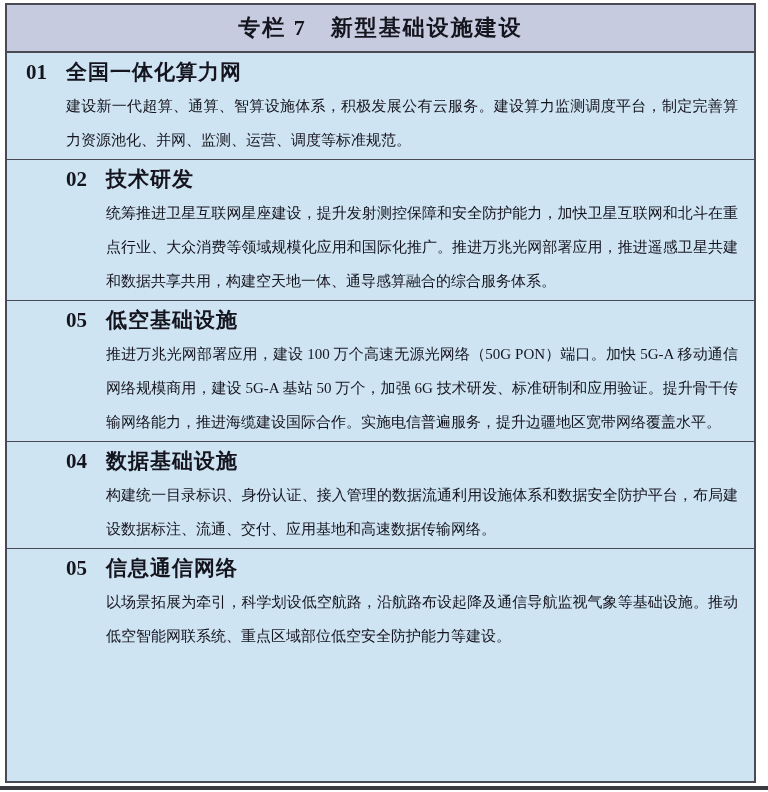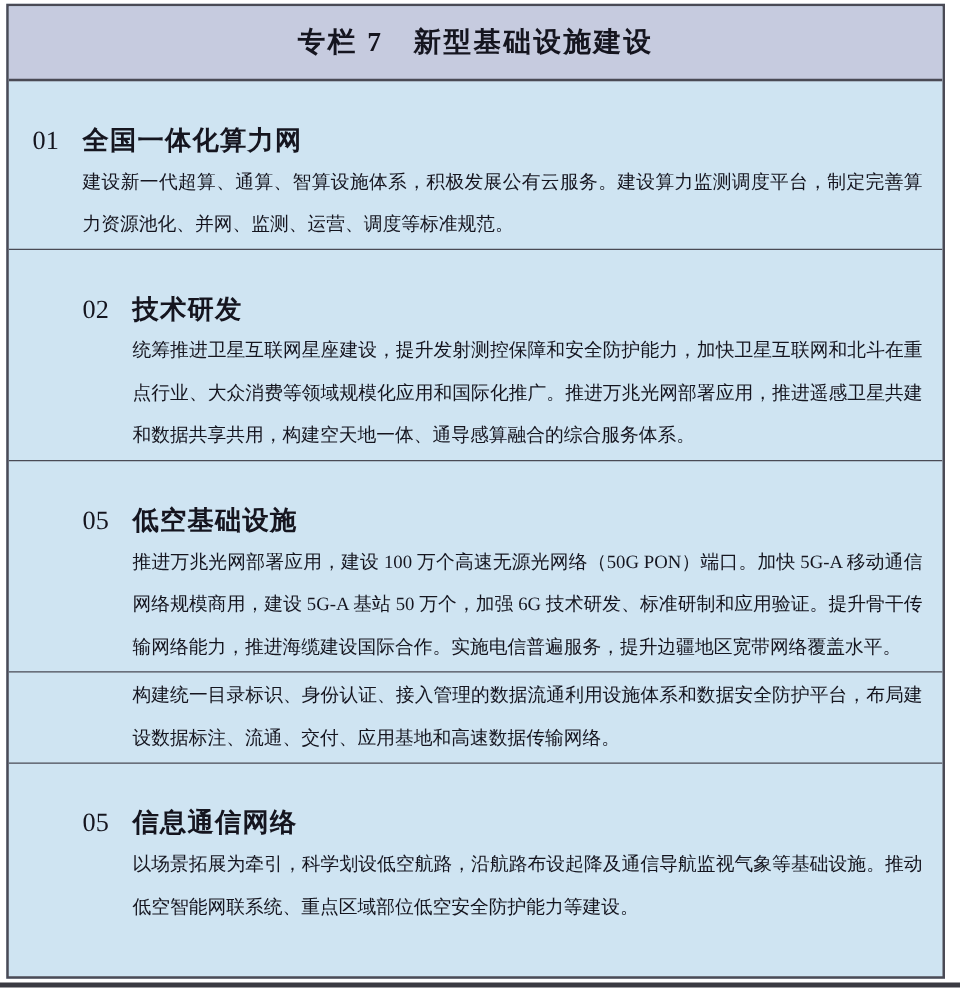--- a/index.html
+++ b/index.html
@@ -20,21 +20,21 @@
   }
   .panel{
     position:absolute;
     left:5px; top:3px;
     width:751px; height:780px;
     border:2px solid var(--border);
     background:var(--body-bg);
     overflow:hidden;
   }
   .panel-header{
-    height:60px;
+    height:48px;
     background:var(--header-bg);
     border-bottom:2px solid var(--border);
     display:flex;
     align-items:center;
     justify-content:center;
     text-align:center;
   }
   .panel-title{
     font-size:22px;
     font-weight:bold;
@@ -52,22 +52,21 @@
     display:flex;
     align-items:baseline;
     line-height:34px;
     font-weight:bold;
     font-size:21px;
   }
   .section-num{
     width:40px;
     margin-left:19px;
     flex:0 0 auto;
-    font-weight:normal;
-    margin-top:28px;
+    font-weight:bold;
   }
   .section-heading{
     letter-spacing:1px;
   }
   .section-body{
     margin:0 16px 0 59px;
     font-size:15px;
     line-height:34px;
     text-align:justify;
     text-justify:inter-ideograph;
@@ -105,20 +104,24 @@
 
   <section class="section">
     <div class="section-head">
       <span class="section-num">05</span>
       <span class="section-heading">低空基础设施</span>
     </div>
     <p class="section-body">推进万兆光网部署应用，建设 100 万个高速无源光网络（50G PON）端口。加快 5G-A 移动通信网络规模商用，建设 5G-A 基站 50 万个，加强 6G 技术研发、标准研制和应用验证。提升骨干传输网络能力，推进海缆建设国际合作。实施电信普遍服务，提升边疆地区宽带网络覆盖水平。</p>
   </section>
 
   <section class="section">
+    <div class="section-head">
+      <span class="section-num">04</span>
+      <span class="section-heading">数据基础设施</span>
+    </div>
     <p class="section-body">构建统一目录标识、身份认证、接入管理的数据流通利用设施体系和数据安全防护平台，布局建设数据标注、流通、交付、应用基地和高速数据传输网络。</p>
   </section>
 
   <section class="section">
     <div class="section-head">
       <span class="section-num">05</span>
       <span class="section-heading">信息通信网络</span>
     </div>
     <p class="section-body">以场景拓展为牵引，科学划设低空航路，沿航路布设起降及通信导航监视气象等基础设施。推动低空智能网联系统、重点区域部位低空安全防护能力等建设。</p>
   </section>

